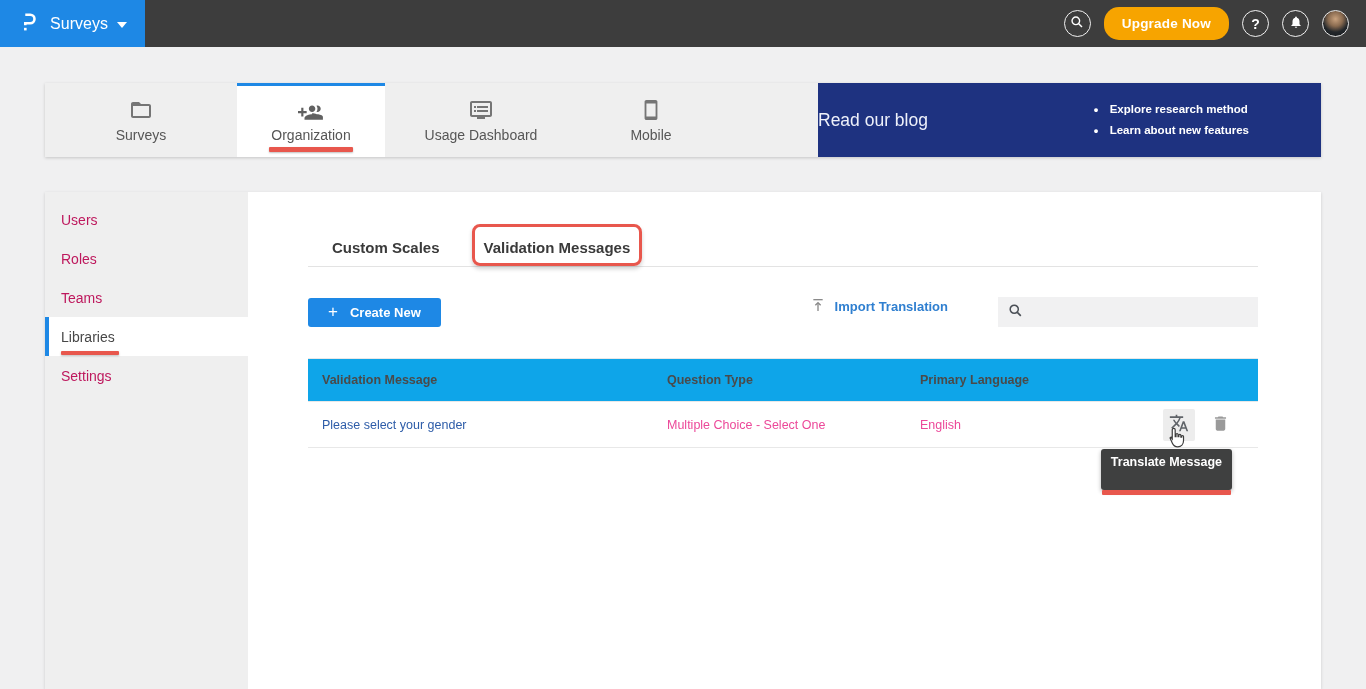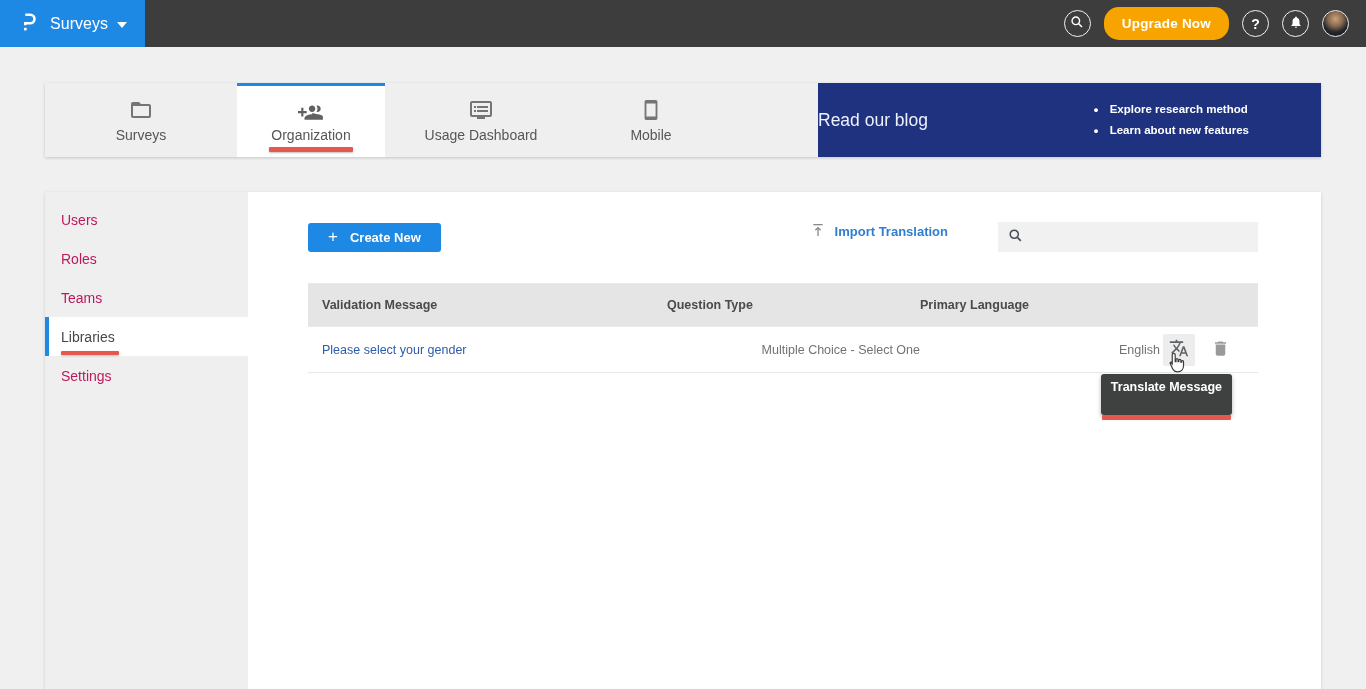--- a/index.html
+++ b/index.html
@@ -119,30 +119,30 @@
     padding-left:10px; gap:8px;
   }
   .search-field input {
     border:none; background:transparent; outline:none; flex:1; height:100%;
     font-size:13px; font-family:"Liberation Sans", sans-serif; color:#333;
   }
   
   .table-wrap { margin-top:30px; position:relative; }
   .t-header {
     display:grid; grid-template-columns:359px 253px 240px 1fr; align-items:center;
-    height:44px; background:#e5e5e5; border-top:1px solid #e8e8e8; border-bottom:1px solid #e8e8e8;
+    height:44px; background:#0ea5e9; border-top:1px solid #e8e8e8; border-bottom:1px solid #e8e8e8;
     font-size:12.5px; font-weight:700; color:#4a4a4a;
   }
   .t-header > div:first-child { padding-left:14px; }
   .t-row {
     display:grid; grid-template-columns:359px 253px 240px 1fr; align-items:center;
     height:46px; border-bottom:1px solid #e8e8e8; font-size:12.5px;
   }
   .t-row .cell-link { padding-left:14px; color:#2d5ca8; cursor:pointer; }
-  .t-row .cell-muted { color:#737373;text-align:right; }
+  .t-row .cell-muted { color:#ec4899; }
   .row-actions { display:flex; align-items:center; justify-content:flex-end; padding-right:28px; gap:16px; }
   .icon-btn {
     width:32px; height:32px; background:#ededed; border:none; border-radius:2px;
     display:flex; align-items:center; justify-content:center; cursor:pointer;
   }
   .trash-btn { background:transparent; border:none; cursor:pointer; display:flex; align-items:center; }
   
   .tooltip {
     position:absolute; top:91px; right:26px; background:#3f4040; border-radius:3px;
     padding:6px 10px 21px 10px; color:#fff; font-size:12.5px; font-weight:700;
@@ -253,20 +253,29 @@
       <span>Libraries</span>
       <span class="ann-underline-lib"></span>
     </div>
     <div class="side-item">
       <span>Settings</span>
     </div>
   </aside>
 
   <section class="content">
 
+    <div class="content-tabs">
+      <div class="content-tab">
+        <span>Custom Scales</span>
+      </div>
+      <div class="content-tab active">
+        <span>Validation Messages</span>
+        <span class="ann-box"></span>
+      </div>
+    </div>
 
     <div class="toolbar">
       <button class="create-btn">
         <span class="plus">+</span>
         <span>Create New</span>
       </button>
       <div class="toolbar-right">
         <div class="import-link">
           <span>
             <svg width="16" height="16" viewBox="0 0 24 24" fill="none" stroke="#8a8a8a" stroke-width="2">

